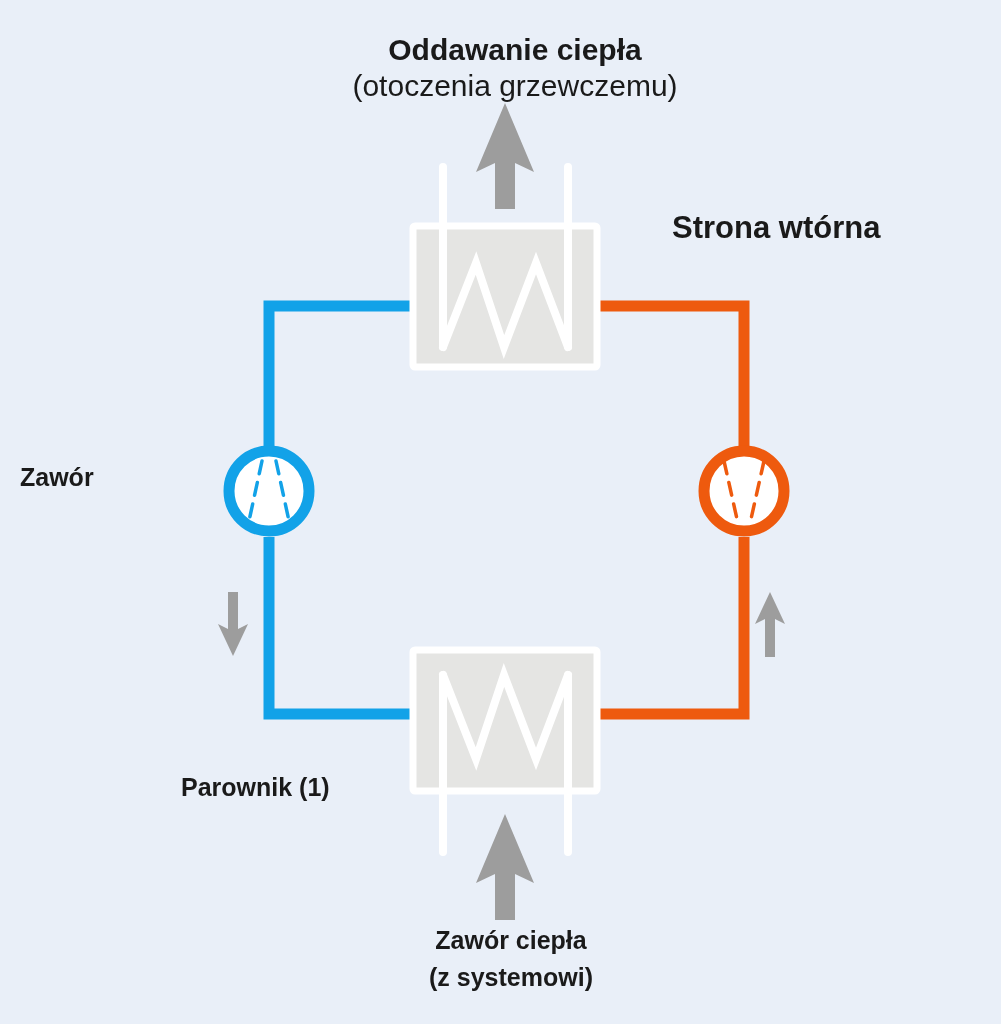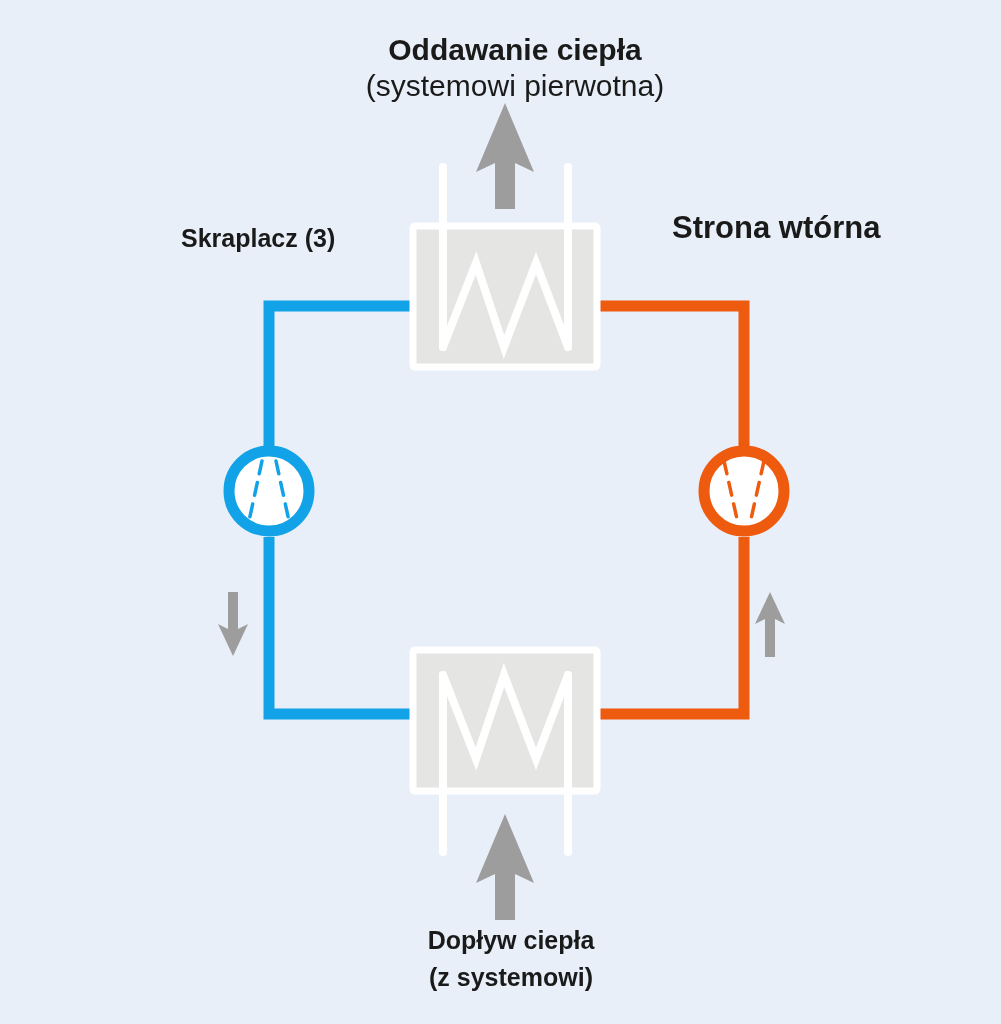--- a/index.html
+++ b/index.html
@@ -93,31 +93,32 @@
 
     <polygon class="arrow" points="505,103 534,172 515,163 515,209 495,209 495,163 476,172"></polygon>
     <polygon class="arrow" points="505,814 534,883 515,874 515,920 495,920 495,874 476,883"></polygon>
 
     <polygon class="arrow" points="233,656 248,624 238,629 238,592 228,592 228,629 218,624"></polygon>
     <polygon class="arrow" points="770,592 785,624 775,619 775,657 765,657 765,619 755,624"></polygon>
   </svg>
 
   <div class="title-block">
     <div class="t1">Oddawanie ciepła</div>
-    <div class="t2">(systemowi pierwotna)</div>
+    <div class="t2">(otoczenia grzewczemu)</div>
   </div>
 
-  <div class="label" style="left:181px;top:222px;">Skraplacz (3)</div>
 
   <div class="label big" style="left:672px;top:211px;">Strona wtórna</div>
 
   <div class="label" style="left:20px;top:461px;">
+    <div>Zawór</div>
   </div>
 
 
+  <div class="label" style="left:181px;top:771px;">Parownik (1)</div>
 
 
   <div class="caption-block">
-    <div>Dopływ ciepła</div>
+    <div>Zawór ciepła</div>
     <div>(z systemowi)</div>
   </div>
 
 </div>
 
 </body></html>

